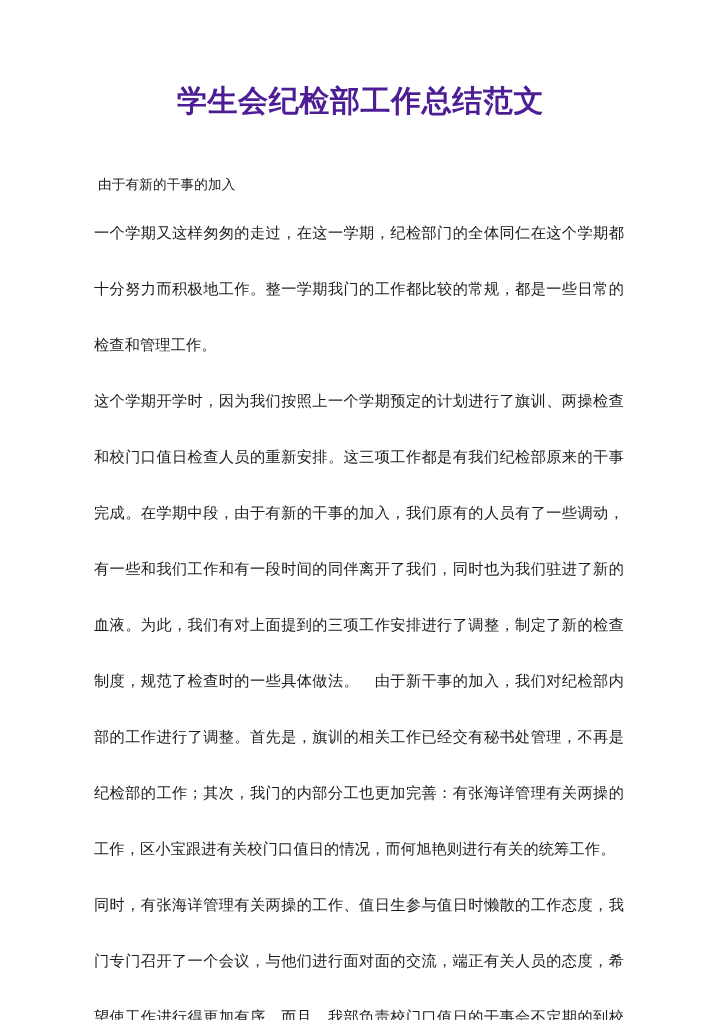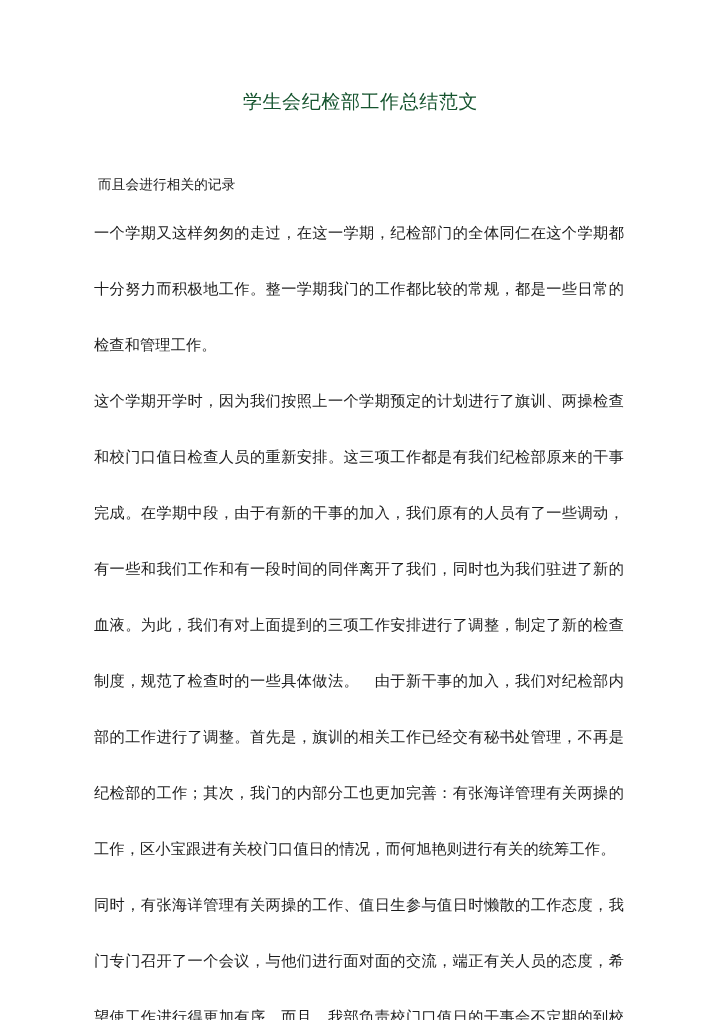--- a/index.html
+++ b/index.html
@@ -20,25 +20,25 @@
     height: 1020px;
     background: #ffffff;
     box-sizing: border-box;
   }
   .doc-title {
     position: absolute;
     top: 84px;
     left: 0;
     width: 721px;
     text-align: center;
-    font-size: 19px;
-    font-weight: normal;
+    font-size: 30px;
+    font-weight: bold;
     letter-spacing: 0.6px;
     line-height: 34px;
-    color: #14532d;
+    color: #4c1d95;
   }
   .body-block {
     position: absolute;
     top: 163px;
     left: 94px;
     width: 530px;
   }
   p.para {
     margin: 0;
     padding: 0;
@@ -64,21 +64,21 @@
 </style>
 </head>
 <body>
 
 <div class="page">
 
   <div class="doc-title">学生会纪检部工作总结范文</div>
 
   <div class="body-block">
 
-    <p class="para lead"> 而且会进行相关的记录</p>
+    <p class="para lead"> 由于有新的干事的加入</p>
 
     <p class="para">一个学期又这样匆匆的走过，在这一学期，纪检部门的全体同仁在这个学期都十分努力而积极地工作。整一学期我门的工作都比较的常规，都是一些日常的检查和管理工作。</p>
 
     <p class="para">这个学期开学时，因为我们按照上一个学期预定的计划进行了旗训、两操检查和校门口值日检查人员的重新安排。这三项工作都是有我们纪检部原来的干事完成。在学期中段，由于有新的干事的加入，我们原有的人员有了一些调动，有一些和我们工作和有一段时间的同伴离开了我们，同时也为我们驻进了新的血液。为此，我们有对上面提到的三项工作安排进行了调整，制定了新的检查制度，规范了检查时的一些具体做法。　由于新干事的加入，我们对纪检部内部的工作进行了调整。首先是，旗训的相关工作已经交有秘书处管理，不再是纪检部的工作；其次，我门的内部分工也更加完善：有张海详管理有关两操的工作，区小宝跟进有关校门口值日的情况，而何旭艳则进行有关的统筹工作。</p>
 
 
     <p class="para">同时，有张海详管理有关两操的工作、值日生参与值日时懒散的工作态度，我门专门召开了一个会议，与他们进行面对面的交流，端正有关人员的态度，希望使工作进行得更加有序。而且，我部负责校门口值日的干事会不定期的到校门口监督工作，而且会进行相关的记录，以便以后进行跟进。</p>
 
   </div>
 

